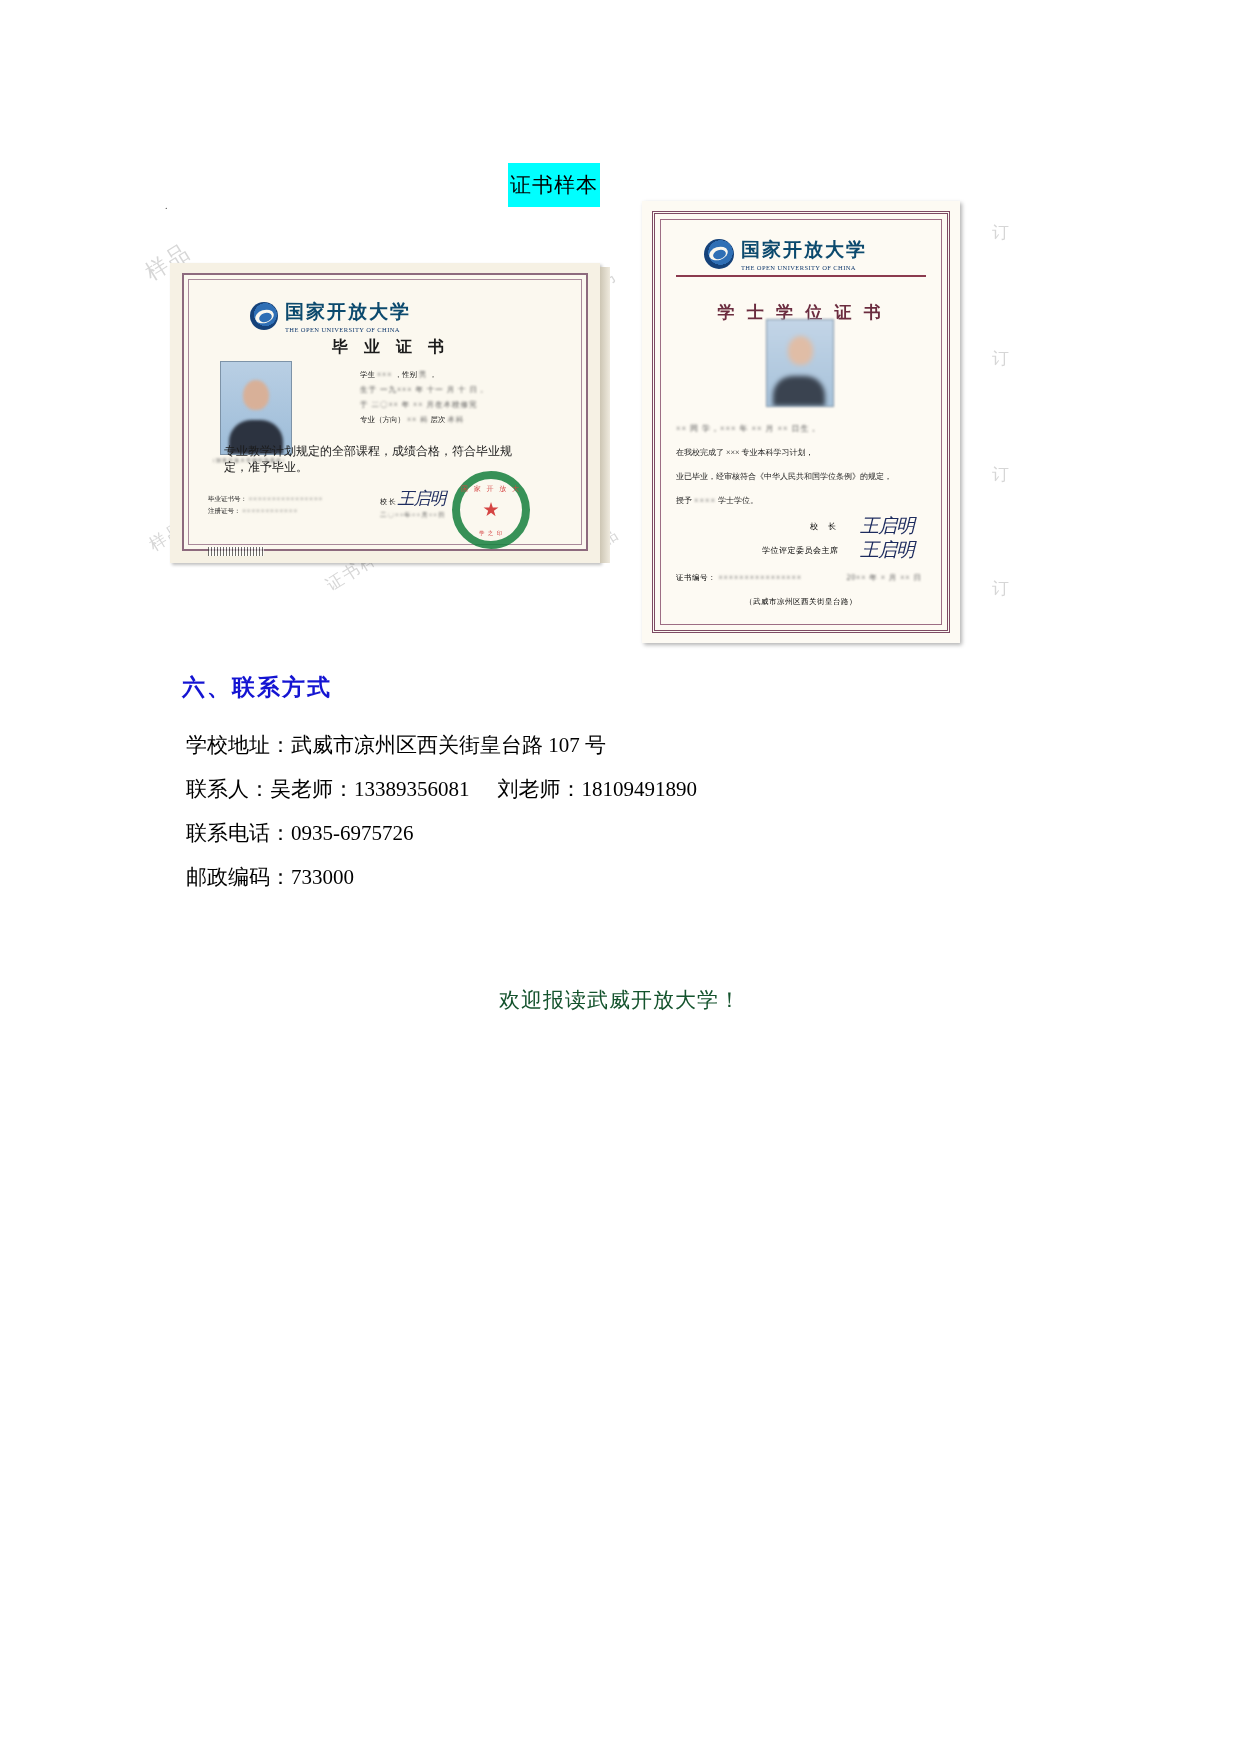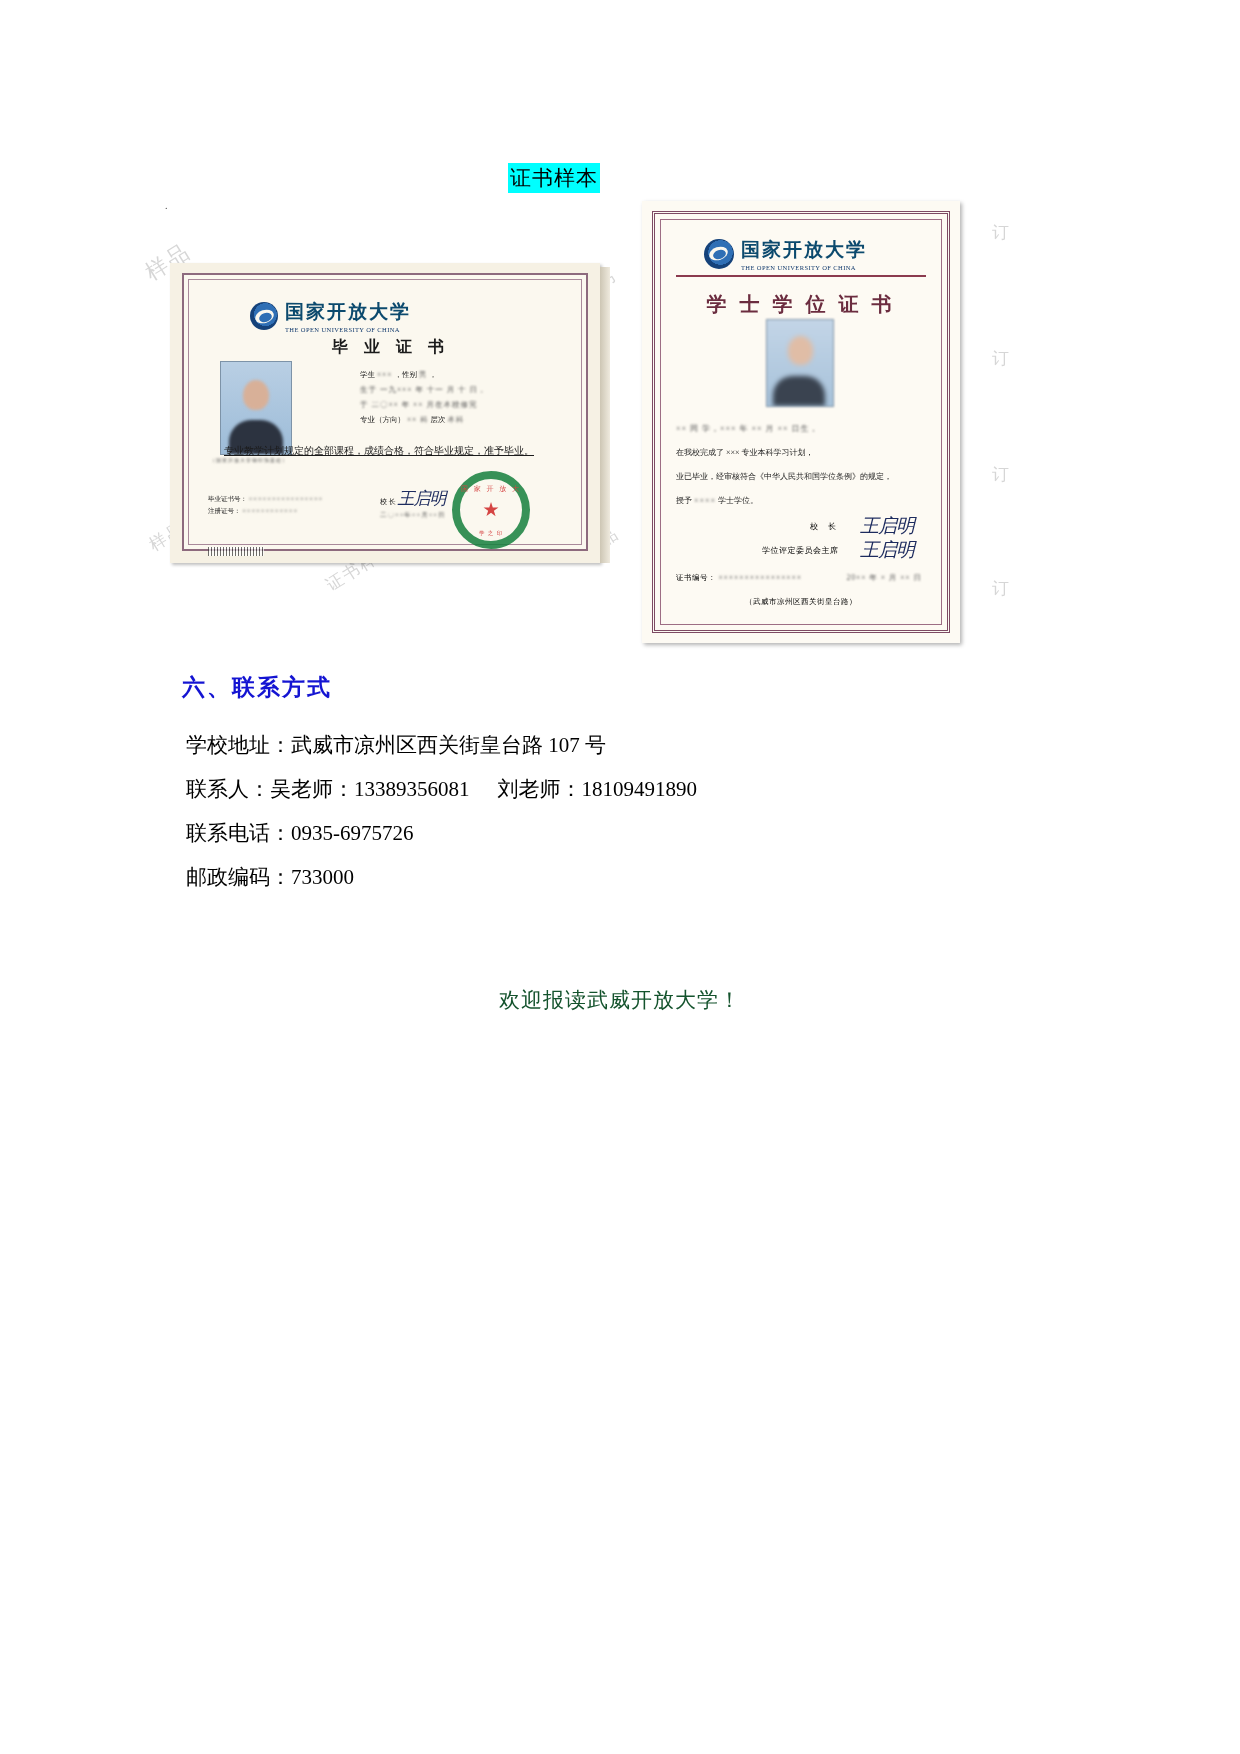--- a/index.html
+++ b/index.html
@@ -21,21 +21,21 @@
   }
 
   
   .sample-title {
     position: absolute;
     left: 508px;
     top: 163px;
     font-size: 21px;
     line-height: 28px;
     background: #00ffff;
-    padding: 1px 2px;
+    padding: 8px 2px;
     letter-spacing: 1px;
     white-space: nowrap;
   }
 
   .tiny-dot {
     position: absolute;
     left: 165px;
     top: 200px;
     font-size: 10px;
     color: #444;
@@ -223,24 +223,23 @@
   .blur-txt {
     color: #555;
     filter: blur(1.1px);
     letter-spacing: 1px;
   }
   .d-para {
     position: absolute;
     left: 40px;
     top: 168px;
     width: 310px;
-    font-size: 10px;
+    font-size: 12px;
     line-height: 16px;
     color: #1b1b1b;
-    text-decoration: underline;
   }
   .d-foot {
     position: absolute;
     left: 24px;
     top: 218px;
     font-size: 6.5px;
     line-height: 12px;
     color: #1b1b1b;
   }
   .d-sign {
@@ -347,23 +346,23 @@
     left: 34px;
     top: 74px;
     width: 250px;
     height: 2px;
     background: #8b3a4e;
   }
   .g-title {
     position: absolute;
     left: 0;
     right: 0;
-    top: 90px;
+    top: 100px;
     text-align: center;
-    font-size: 20px;
+    font-size: 17px;
     font-weight: bold;
     letter-spacing: 4px;
     color: #6b2c3f;
   }
   .g-photo {
     position: absolute;
     left: 124px;
     top: 118px;
     width: 66px;
     height: 86px;

